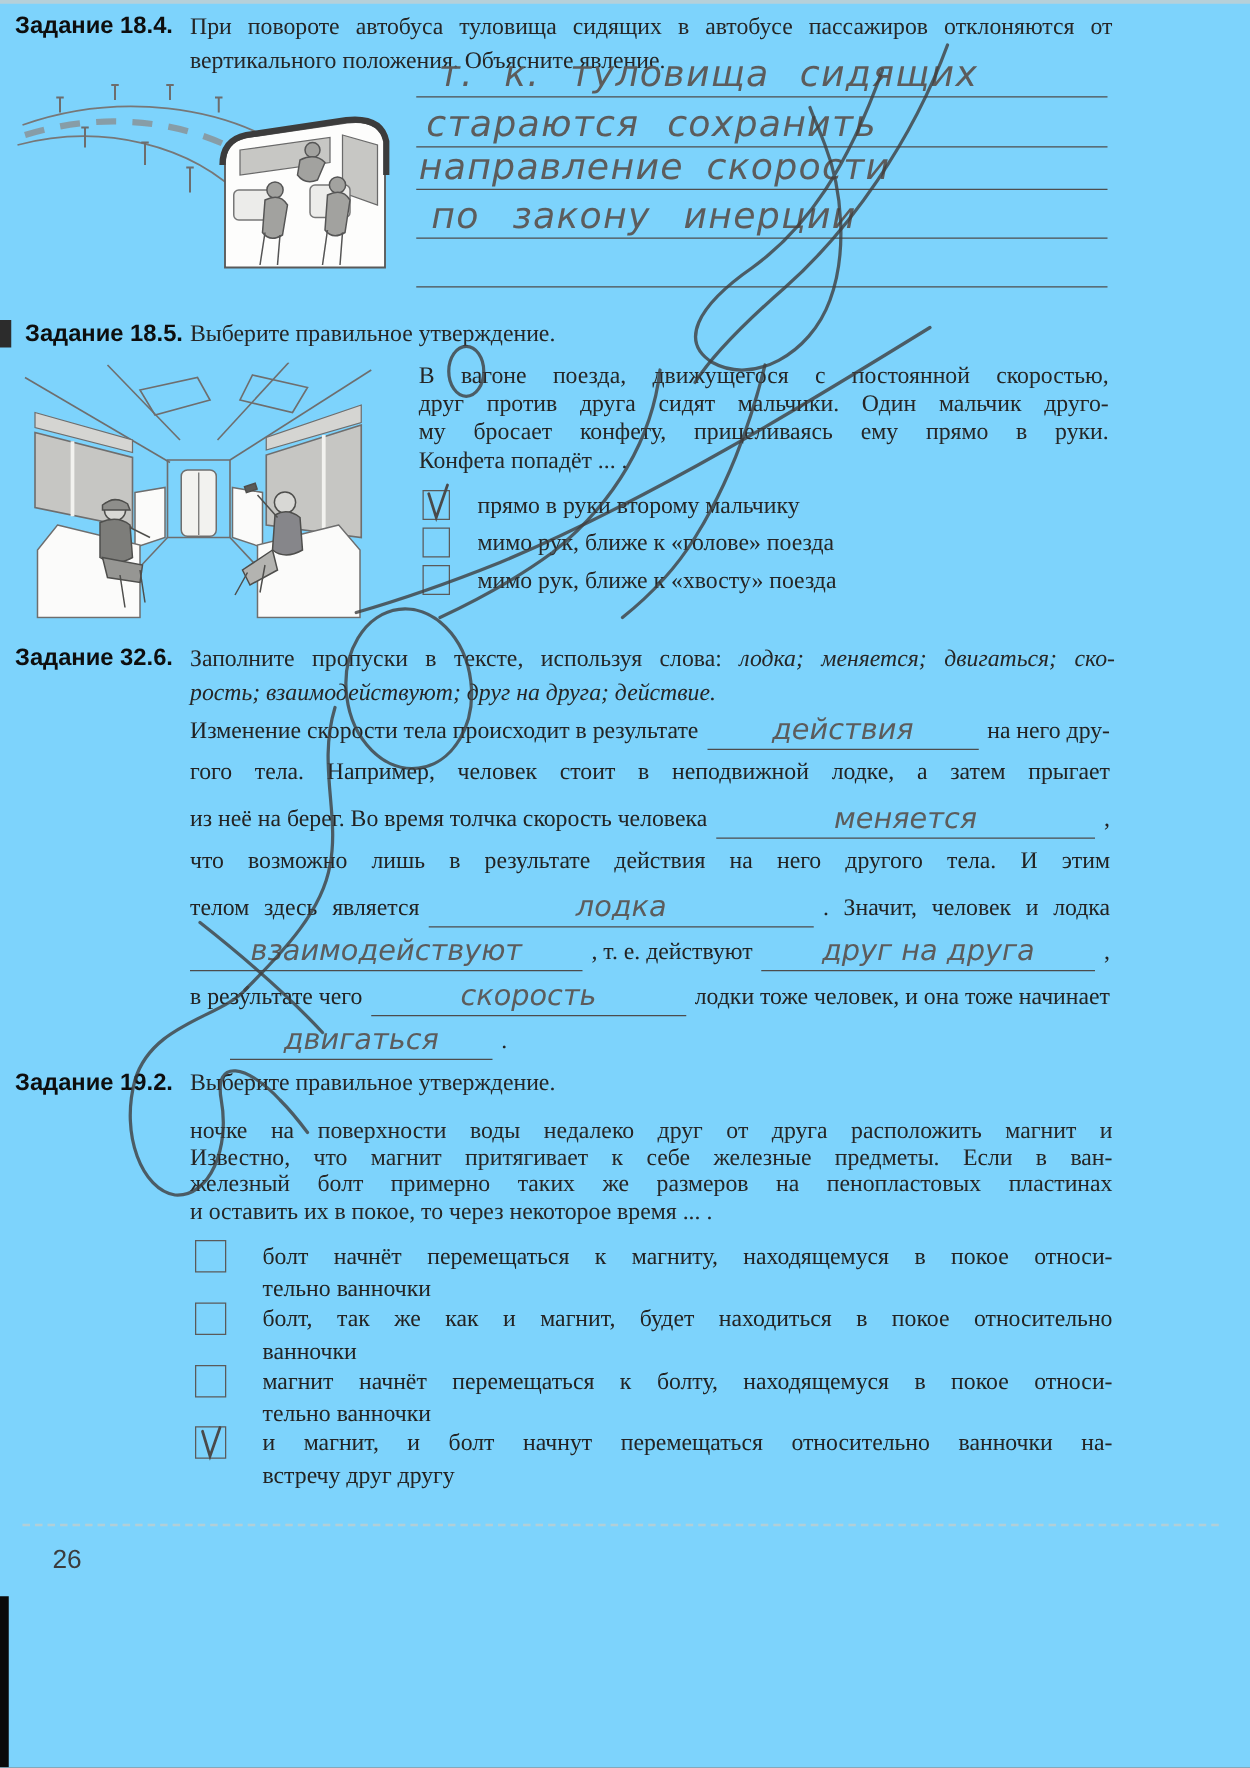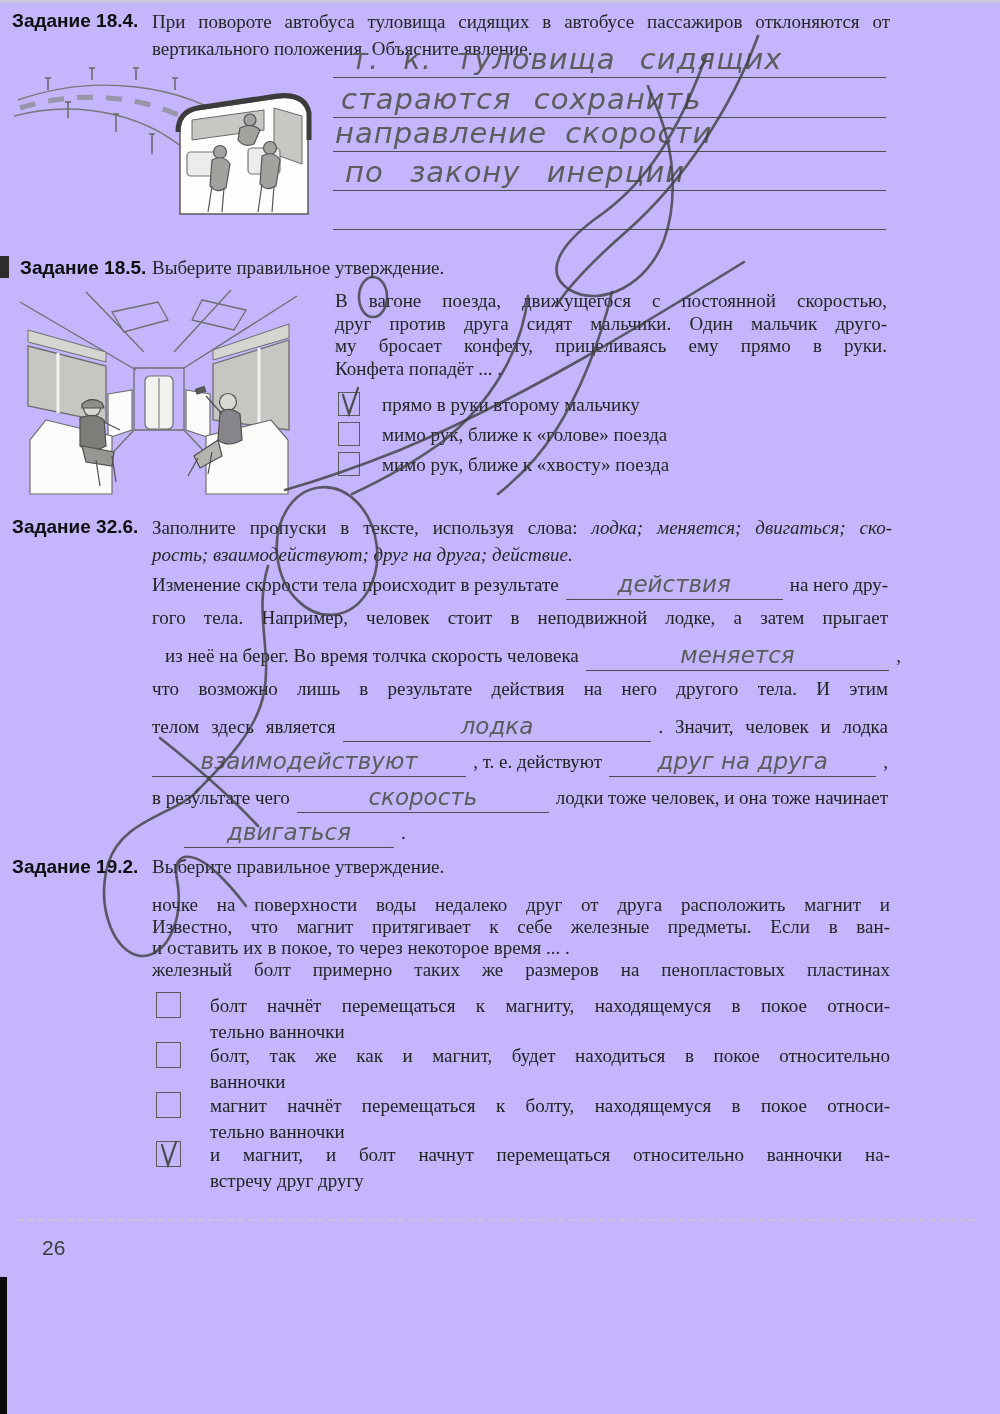--- a/index.html
+++ b/index.html
@@ -1,16 +1,16 @@
 <!DOCTYPE html>
 <html><head>
 <meta charset="utf-8">
 <style>
   html,body{margin:0;padding:0;background:#888;}
-  #page{position:relative;width:1000px;height:1414px;background:#c4b5fd;overflow:hidden;
+  #page{position:relative;width:1000px;height:1414px;background:#7dd3fc;overflow:hidden;
         font-family:"Liberation Serif",serif;color:#232323;}
   .abs{position:absolute;}
   .lbl{font-family:"Liberation Sans",sans-serif;font-weight:bold;font-size:19px;color:#0e0e0e;white-space:nowrap;}
   .ser{font-size:19px;color:#262626;}
   .parline{font-size:19px;color:#262626;}
   .jl{text-align:justify;text-align-last:justify;}
   .hw{font-family:"DejaVu Sans",sans-serif;font-style:italic;color:#5c5c5c;}
   
   .ansline{position:absolute;left:333px;width:553px;border-bottom:1.6px solid #4e4e4e;}
   .hwA{position:absolute;bottom:1px;font-size:29px;white-space:nowrap;letter-spacing:1px;}
@@ -195,21 +195,21 @@
       <i>рость; взаимодействуют; друг на друга; действие.</i>
     </div>
   </div>
 
   <div class="fl" style="top:569px;">
     <span class="t">Изменение скорости тела происходит в результате</span>
     <span class="bl"><span class="hwf">действия</span></span>
     <span class="t">на него дру-</span>
   </div>
   <div class="fl2" style="top:604px;">гого тела. Например, человек стоит в неподвижной лодке, а затем прыгает</div>
-  <div class="fl" style="top:640px;margin-left:13px;">
+  <div class="fl" style="top:640px;">
     <span class="t">из неё на берег. Во время толчка скорость человека</span>
     <span class="bl"><span class="hwf">меняется</span></span>
     <span class="t">,</span>
   </div>
   <div class="fl2" style="top:675px;">что возможно лишь в результате действия на него другого тела. И этим</div>
   <div class="fl" style="top:711px;">
     <span class="t" style="word-spacing:7px;">телом здесь является</span>
     <span class="bl"><span class="hwf">лодка</span></span>
     <span class="t" style="word-spacing:7px;">. Значит, человек и лодка</span>
   </div>
@@ -228,22 +228,22 @@
     <span class="bl fixed" style="margin-left:32px;"><span class="hwf">двигаться</span></span>
     <span class="t">.</span>
   </div>
 
   <div class="abs lbl" style="left:12px;top:856px;">Задание 19.2.</div>
   <div class="abs ser" style="left:152px;top:856px;">Выберите правильное утверждение.</div>
 
   <div class="abs" style="left:152px;top:894px;width:738px;">
     <div class="parline jl" style="line-height:21.7px;">ночке на поверхности воды недалеко друг от друга расположить магнит и</div>
     <div class="parline jl" style="line-height:21.7px;">Известно, что магнит притягивает к себе железные предметы. Если в ван-</div>
+    <div class="parline jl" style="line-height:21.7px;">железный болт примерно таких же размеров на пенопластовых пластинах</div>
     <div class="parline" style="line-height:21.7px;">и оставить их в покое, то через некоторое время  ... .</div>
-    <div class="parline jl" style="line-height:21.7px;">железный болт примерно таких же размеров на пенопластовых пластинах</div>
   </div>
 
   <div class="cb" style="left:156px;top:992px;width:23px;height:24px;"></div>
   <div class="optlbl" style="top:993px;">
     <div class="jl">болт начнёт перемещаться к магниту, находящемуся в покое относи-</div>
     <div>тельно ванночки</div>
   </div>
 
   <div class="cb" style="left:156px;top:1042px;width:23px;height:24px;"></div>
   <div class="optlbl" style="top:1043px;">

